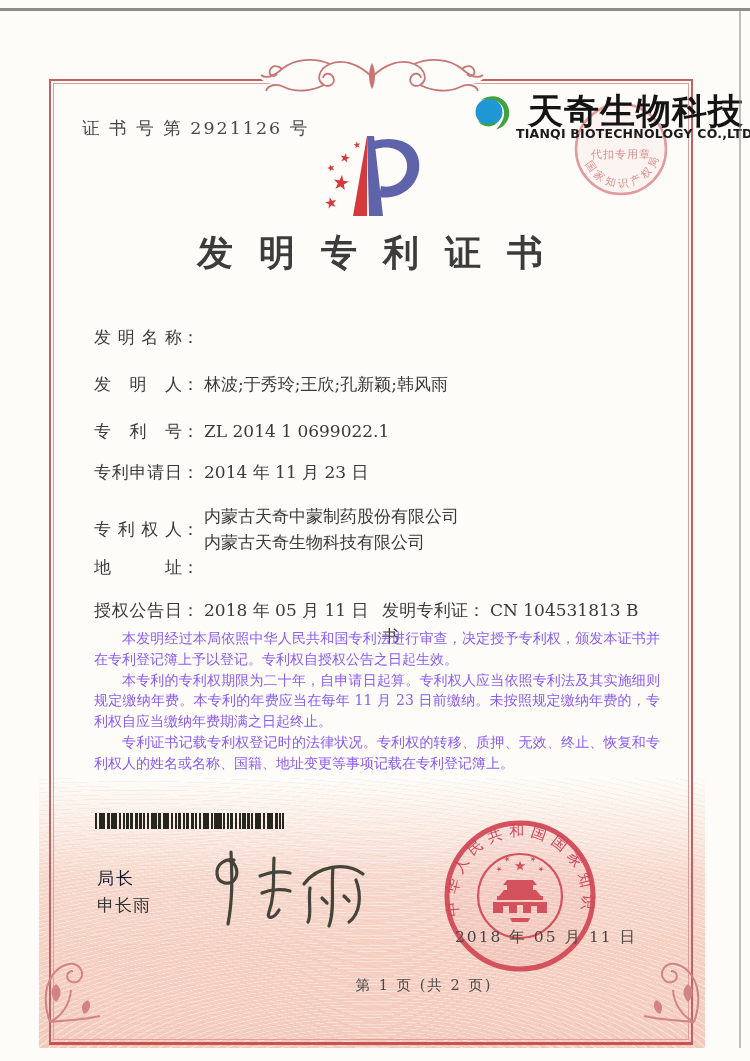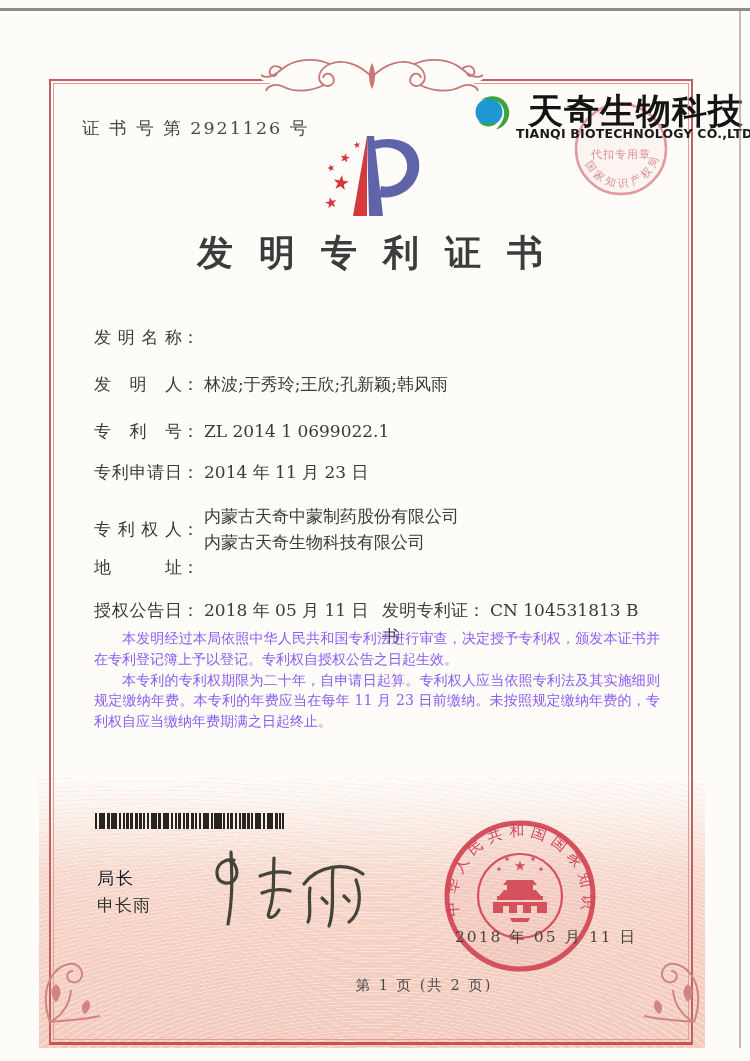--- a/index.html
+++ b/index.html
@@ -199,20 +199,21 @@
     <span class="pair2">
       <span class="flabel">发明专利证书</span>
         <span class="fcolon">：</span>
       <span class="fvalue">CN 104531813 B</span>
     </span>
   </div>
 
   <div class="bodytext">
     <p>本发明经过本局依照中华人民共和国专利法进行审查，决定授予专利权，颁发本证书并在专利登记簿上予以登记。专利权自授权公告之日起生效。</p>
     <p>本专利的专利权期限为二十年，自申请日起算。专利权人应当依照专利法及其实施细则规定缴纳年费。本专利的年费应当在每年 11 月 23 日前缴纳。未按照规定缴纳年费的，专利权自应当缴纳年费期满之日起终止。</p>
+    <p>专利证书记载专利权登记时的法律状况。专利权的转移、质押、无效、终止、恢复和专利权人的姓名或名称、国籍、地址变更等事项记载在专利登记簿上。</p>
   </div>
 
   <div class="barcode"></div>
 
   <div class="director-title">局长</div>
   <div class="director-name">申长雨</div>
   <svg class="signature" width="190" height="88" viewBox="0 0 190 88">
     <g stroke="#44443b" stroke-width="3.2" fill="none" stroke-linecap="round">
       <path d="M34,14 C26,12 16,18 17,28 C18,38 30,40 35,33 C39,27 36,17 30,15"></path>
       <path d="M31,6 C32,28 33,52 28,78"></path>

